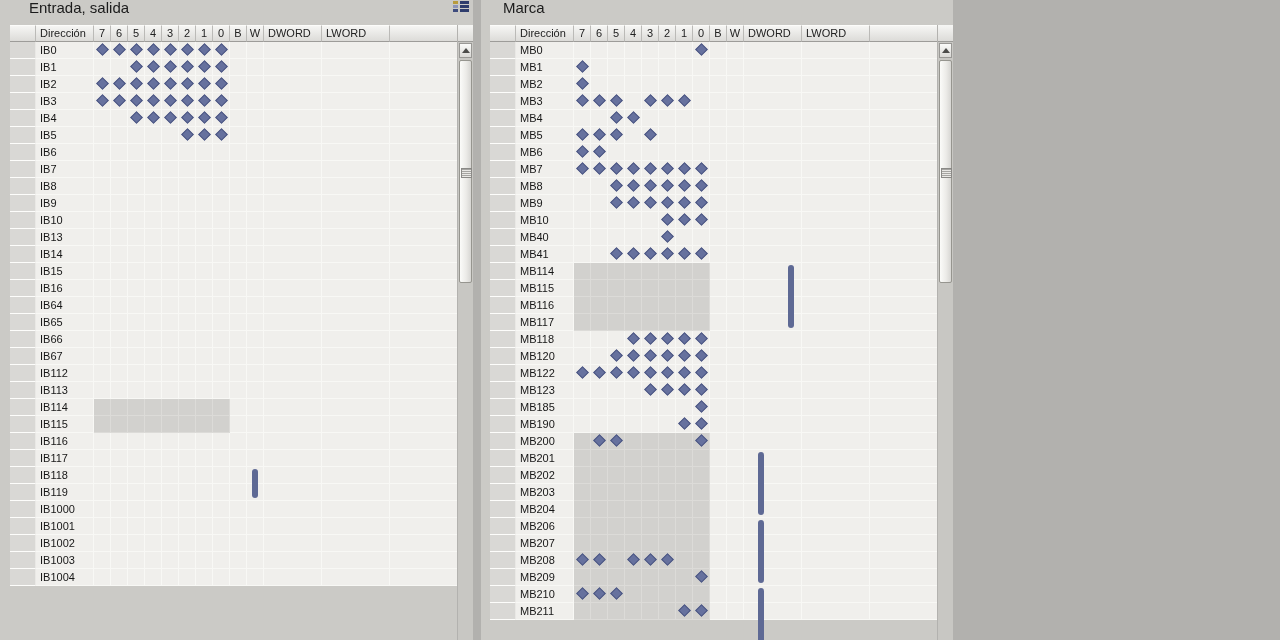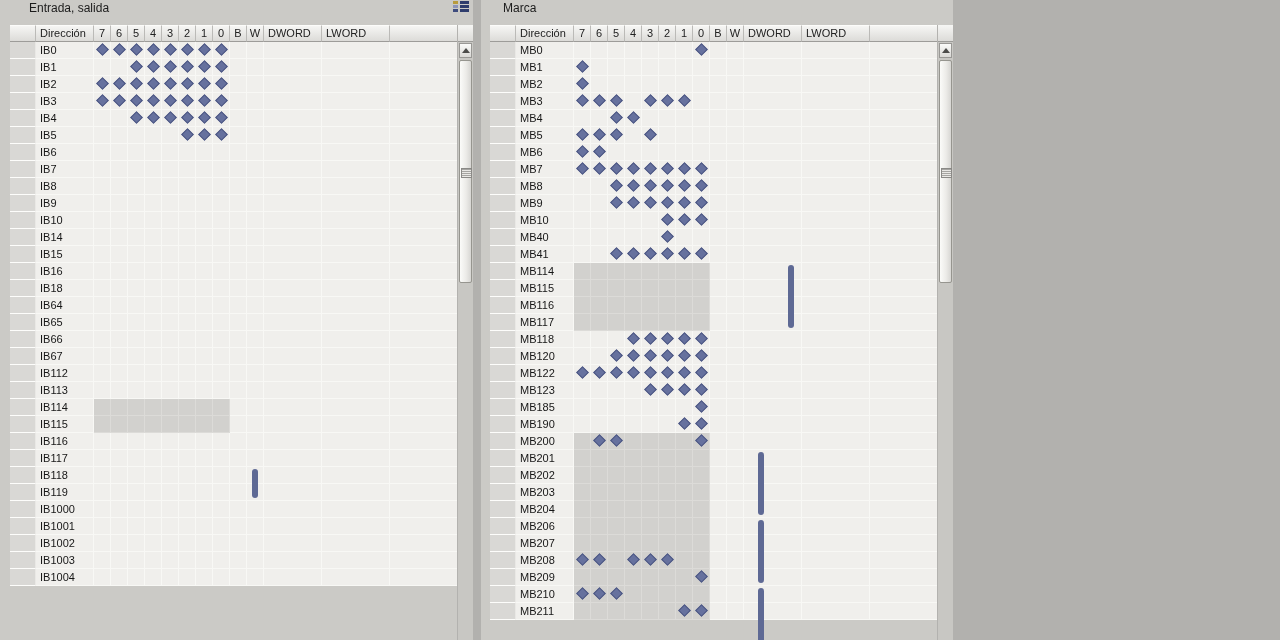--- a/index.html
+++ b/index.html
@@ -1,21 +1,21 @@
 <!DOCTYPE html>
 <html><head>
 <meta charset="utf-8">
 <style>
   html,body{margin:0;padding:0;width:1280px;height:640px;overflow:hidden;
     background:#b2b1ae;font-family:"Liberation Sans",sans-serif;}
   .panel{position:absolute;top:0;height:640px;background:#cbcac6;overflow:hidden;}
   #panel-left{left:0;width:473px;}
   #panel-right{left:481px;width:472px;}
   .panel-title{position:absolute;top:0;left:0;right:8px;height:17px;
-    font-size:12px;color:#1b1b1b;line-height:16px;}
+    font-size:15px;color:#1b1b1b;line-height:16px;}
   #panel-left .panel-title{padding-left:29px;}
   #panel-right .panel-title{padding-left:22px;}
   .table{position:absolute;top:25px;height:615px;width:447px;overflow:hidden;background:#cbcac6;}
   #panel-left .table{left:10px;}
   #panel-right .table{left:9px;}
   .hrow{display:flex;height:17px;}
   .hcell{box-sizing:border-box;height:17px;flex:0 0 auto;
     background:linear-gradient(#f6f6f4,#dcdbd8);
     border-top:1px solid #fcfcfa;border-right:1px solid #bbbab7;border-bottom:1px solid #9d9c99;
     font-size:11px;color:#222;line-height:15px;white-space:nowrap;overflow:hidden;}
@@ -353,20 +353,37 @@
           <div class="cell w-bit"></div>
           <div class="cell w-bit"></div>
           <div class="cell w-b"></div>
           <div class="cell w-w"></div>
           <div class="cell w-dword"></div>
           <div class="cell w-lword"></div>
           <div class="cell fill"></div>
         </div>
         <div class="row">
           <div class="cell gutter w-gutter"></div>
+          <div class="cell dir w-dir">IB13</div>
+          <div class="cell w-bit"></div>
+          <div class="cell w-bit"></div>
+          <div class="cell w-bit"></div>
+          <div class="cell w-bit"></div>
+          <div class="cell w-bit"></div>
+          <div class="cell w-bit"></div>
+          <div class="cell w-bit"></div>
+          <div class="cell w-bit"></div>
+          <div class="cell w-b"></div>
+          <div class="cell w-w"></div>
+          <div class="cell w-dword"></div>
+          <div class="cell w-lword"></div>
+          <div class="cell fill"></div>
+        </div>
+        <div class="row">
+          <div class="cell gutter w-gutter"></div>
           <div class="cell dir w-dir">IB14</div>
           <div class="cell w-bit"></div>
           <div class="cell w-bit"></div>
           <div class="cell w-bit"></div>
           <div class="cell w-bit"></div>
           <div class="cell w-bit"></div>
           <div class="cell w-bit"></div>
           <div class="cell w-bit"></div>
           <div class="cell w-bit"></div>
           <div class="cell w-b"></div>
@@ -388,37 +405,20 @@
           <div class="cell w-bit"></div>
           <div class="cell w-b"></div>
           <div class="cell w-w"></div>
           <div class="cell w-dword"></div>
           <div class="cell w-lword"></div>
           <div class="cell fill"></div>
         </div>
         <div class="row">
           <div class="cell gutter w-gutter"></div>
           <div class="cell dir w-dir">IB16</div>
-          <div class="cell w-bit"></div>
-          <div class="cell w-bit"></div>
-          <div class="cell w-bit"></div>
-          <div class="cell w-bit"></div>
-          <div class="cell w-bit"></div>
-          <div class="cell w-bit"></div>
-          <div class="cell w-bit"></div>
-          <div class="cell w-bit"></div>
-          <div class="cell w-b"></div>
-          <div class="cell w-w"></div>
-          <div class="cell w-dword"></div>
-          <div class="cell w-lword"></div>
-          <div class="cell fill"></div>
-        </div>
-        <div class="row">
-          <div class="cell gutter w-gutter"></div>
-          <div class="cell dir w-dir">IB18</div>
           <div class="cell w-bit"></div>
           <div class="cell w-bit"></div>
           <div class="cell w-bit"></div>
           <div class="cell w-bit"></div>
           <div class="cell w-bit"></div>
           <div class="cell w-bit"></div>
           <div class="cell w-bit"></div>
           <div class="cell w-bit"></div>
           <div class="cell w-b"></div>
           <div class="cell w-w"></div>

